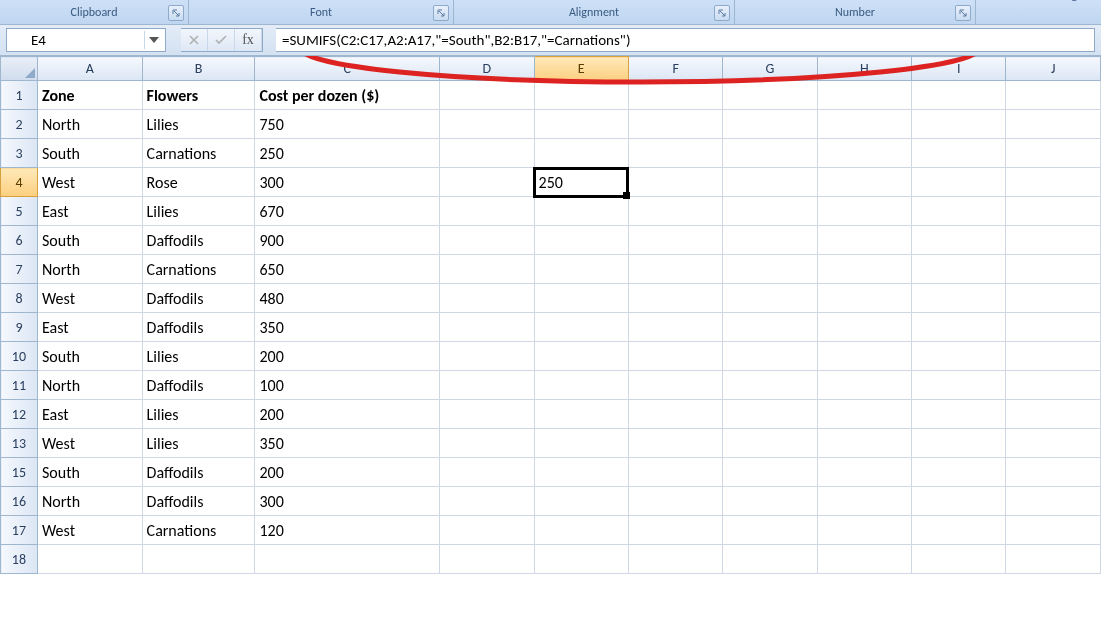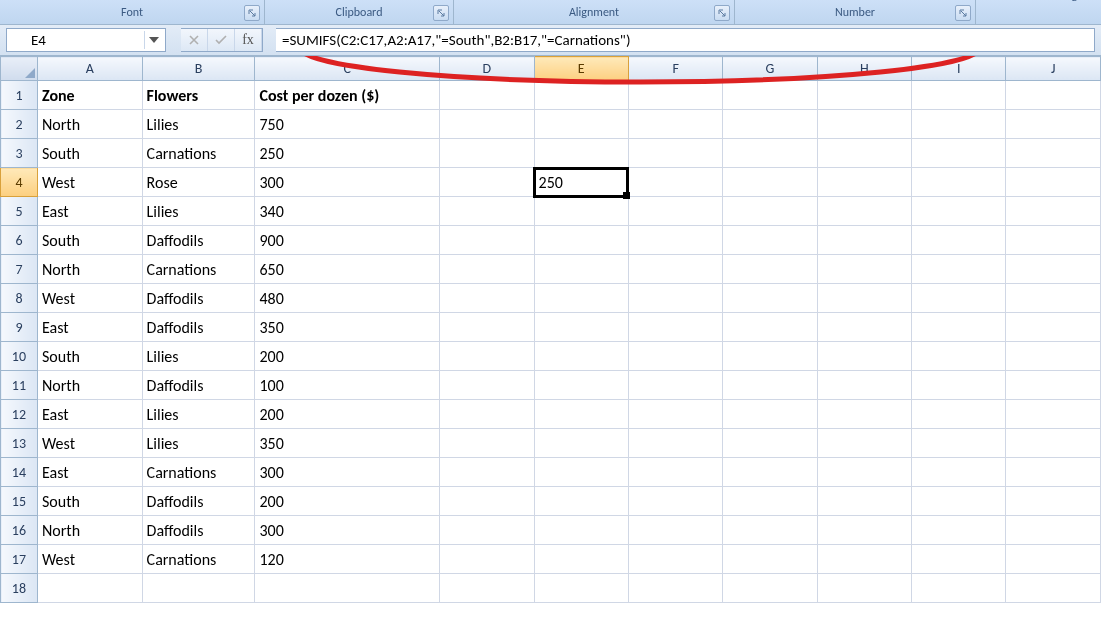--- a/index.html
+++ b/index.html
@@ -212,30 +212,30 @@
   }
 </style>
 </head>
 <body>
 
 <div class="ribbon-strip">
   <div class="format-label">
     <span>Formatting</span>&nbsp;&nbsp;<span>as</span>
   </div>
 
-<div class="ribbon-group" style="width: 264px;">
-      <span>Font</span>
+<div class="ribbon-group" style="width: 188px;">
+      <span>Clipboard</span>
       <div class="launcher">
         <svg viewBox="0 0 8 8">
           <path d="M1 1 H5 M1 1 V5 M2 2 L7 7 M7 4 V7 H4" stroke="#5a7aa0" stroke-width="1" fill="none"></path>
         </svg>
       </div>
     </div>
-    <div class="ribbon-group" style="width: 188px;">
-      <span>Clipboard</span>
+    <div class="ribbon-group" style="width: 264px;">
+      <span>Font</span>
       <div class="launcher">
         <svg viewBox="0 0 8 8">
           <path d="M1 1 H5 M1 1 V5 M2 2 L7 7 M7 4 V7 H4" stroke="#5a7aa0" stroke-width="1" fill="none"></path>
         </svg>
       </div>
     </div>
     <div class="ribbon-group" style="width: 280px;">
       <span>Alignment</span>
       <div class="launcher">
         <svg viewBox="0 0 8 8">
@@ -362,21 +362,21 @@
           <td></td>
           <td></td>
           <td></td>
           <td></td>
           <td></td>
         </tr>
         <tr>
           <th>5</th>
           <td>East</td>
           <td>Lilies</td>
-          <td class="right">340</td>
+          <td class="right">670</td>
           <td></td>
           <td></td>
           <td></td>
           <td></td>
           <td></td>
           <td></td>
           <td></td>
         </tr>
         <tr>
           <th>6</th>
@@ -467,33 +467,20 @@
           <td></td>
           <td></td>
           <td></td>
           <td></td>
         </tr>
         <tr>
           <th>13</th>
           <td>West</td>
           <td>Lilies</td>
           <td class="right">350</td>
-          <td></td>
-          <td></td>
-          <td></td>
-          <td></td>
-          <td></td>
-          <td></td>
-          <td></td>
-        </tr>
-        <tr>
-          <th>14</th>
-          <td>East</td>
-          <td>Carnations</td>
-          <td class="right">300</td>
           <td></td>
           <td></td>
           <td></td>
           <td></td>
           <td></td>
           <td></td>
           <td></td>
         </tr>
         <tr>
           <th>15</th>

